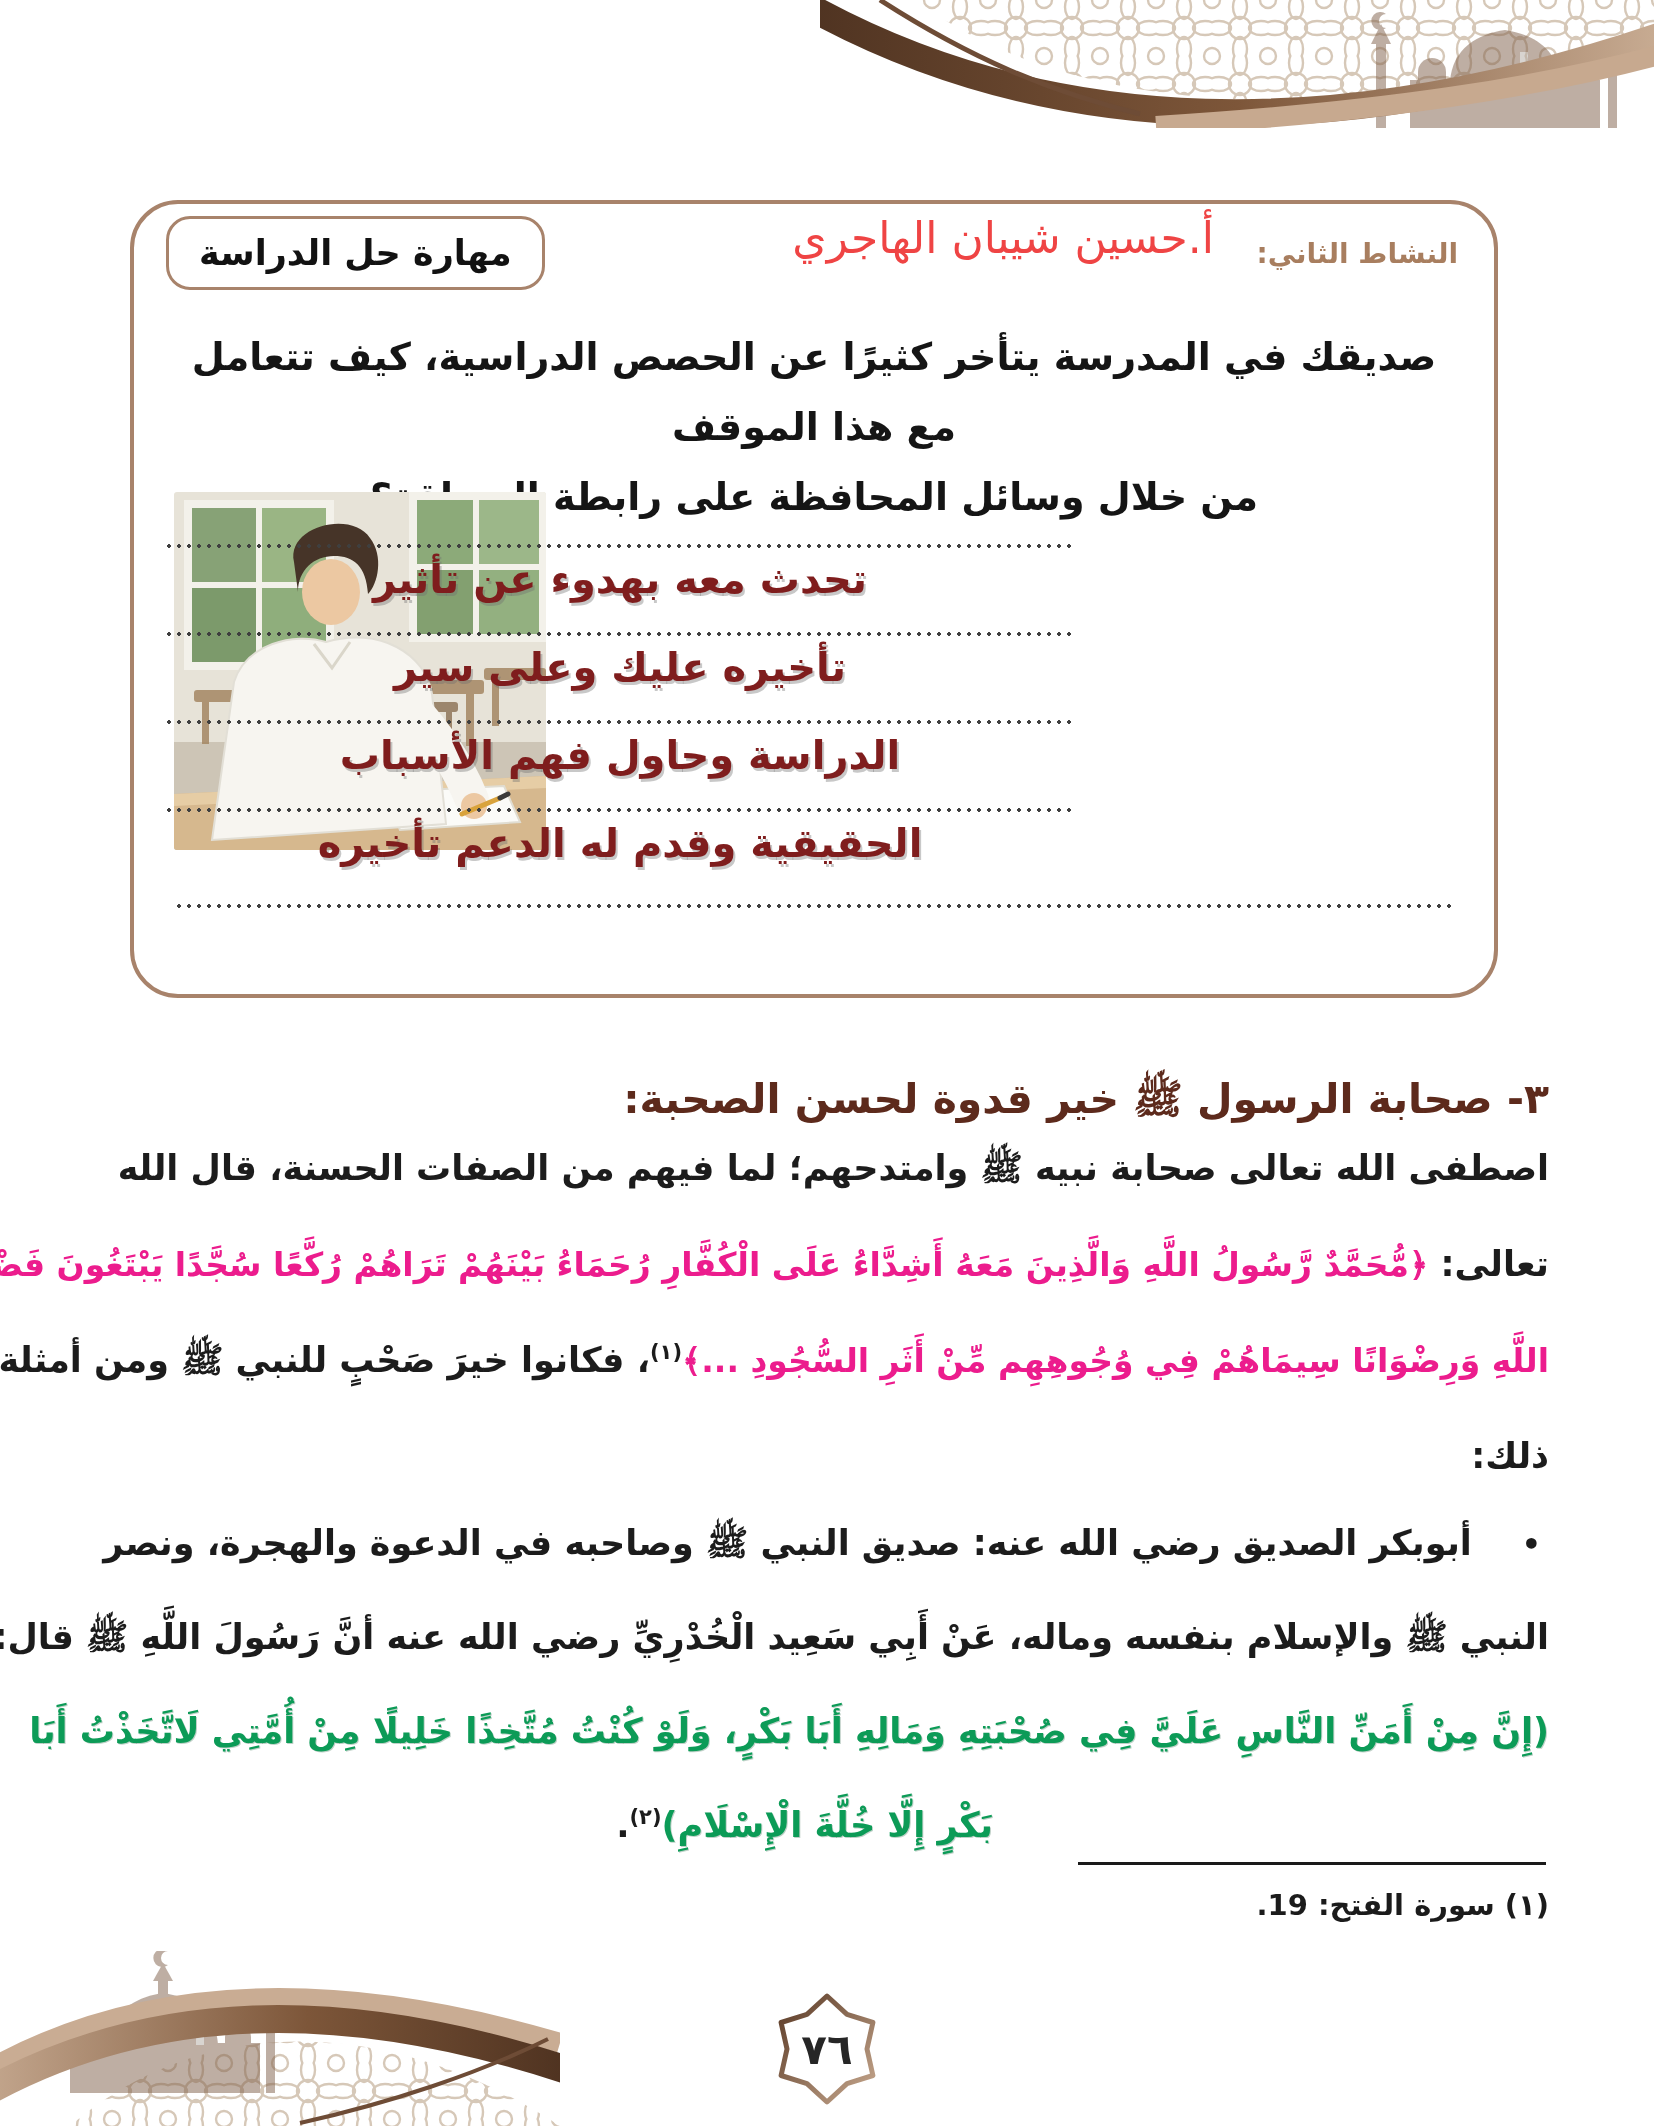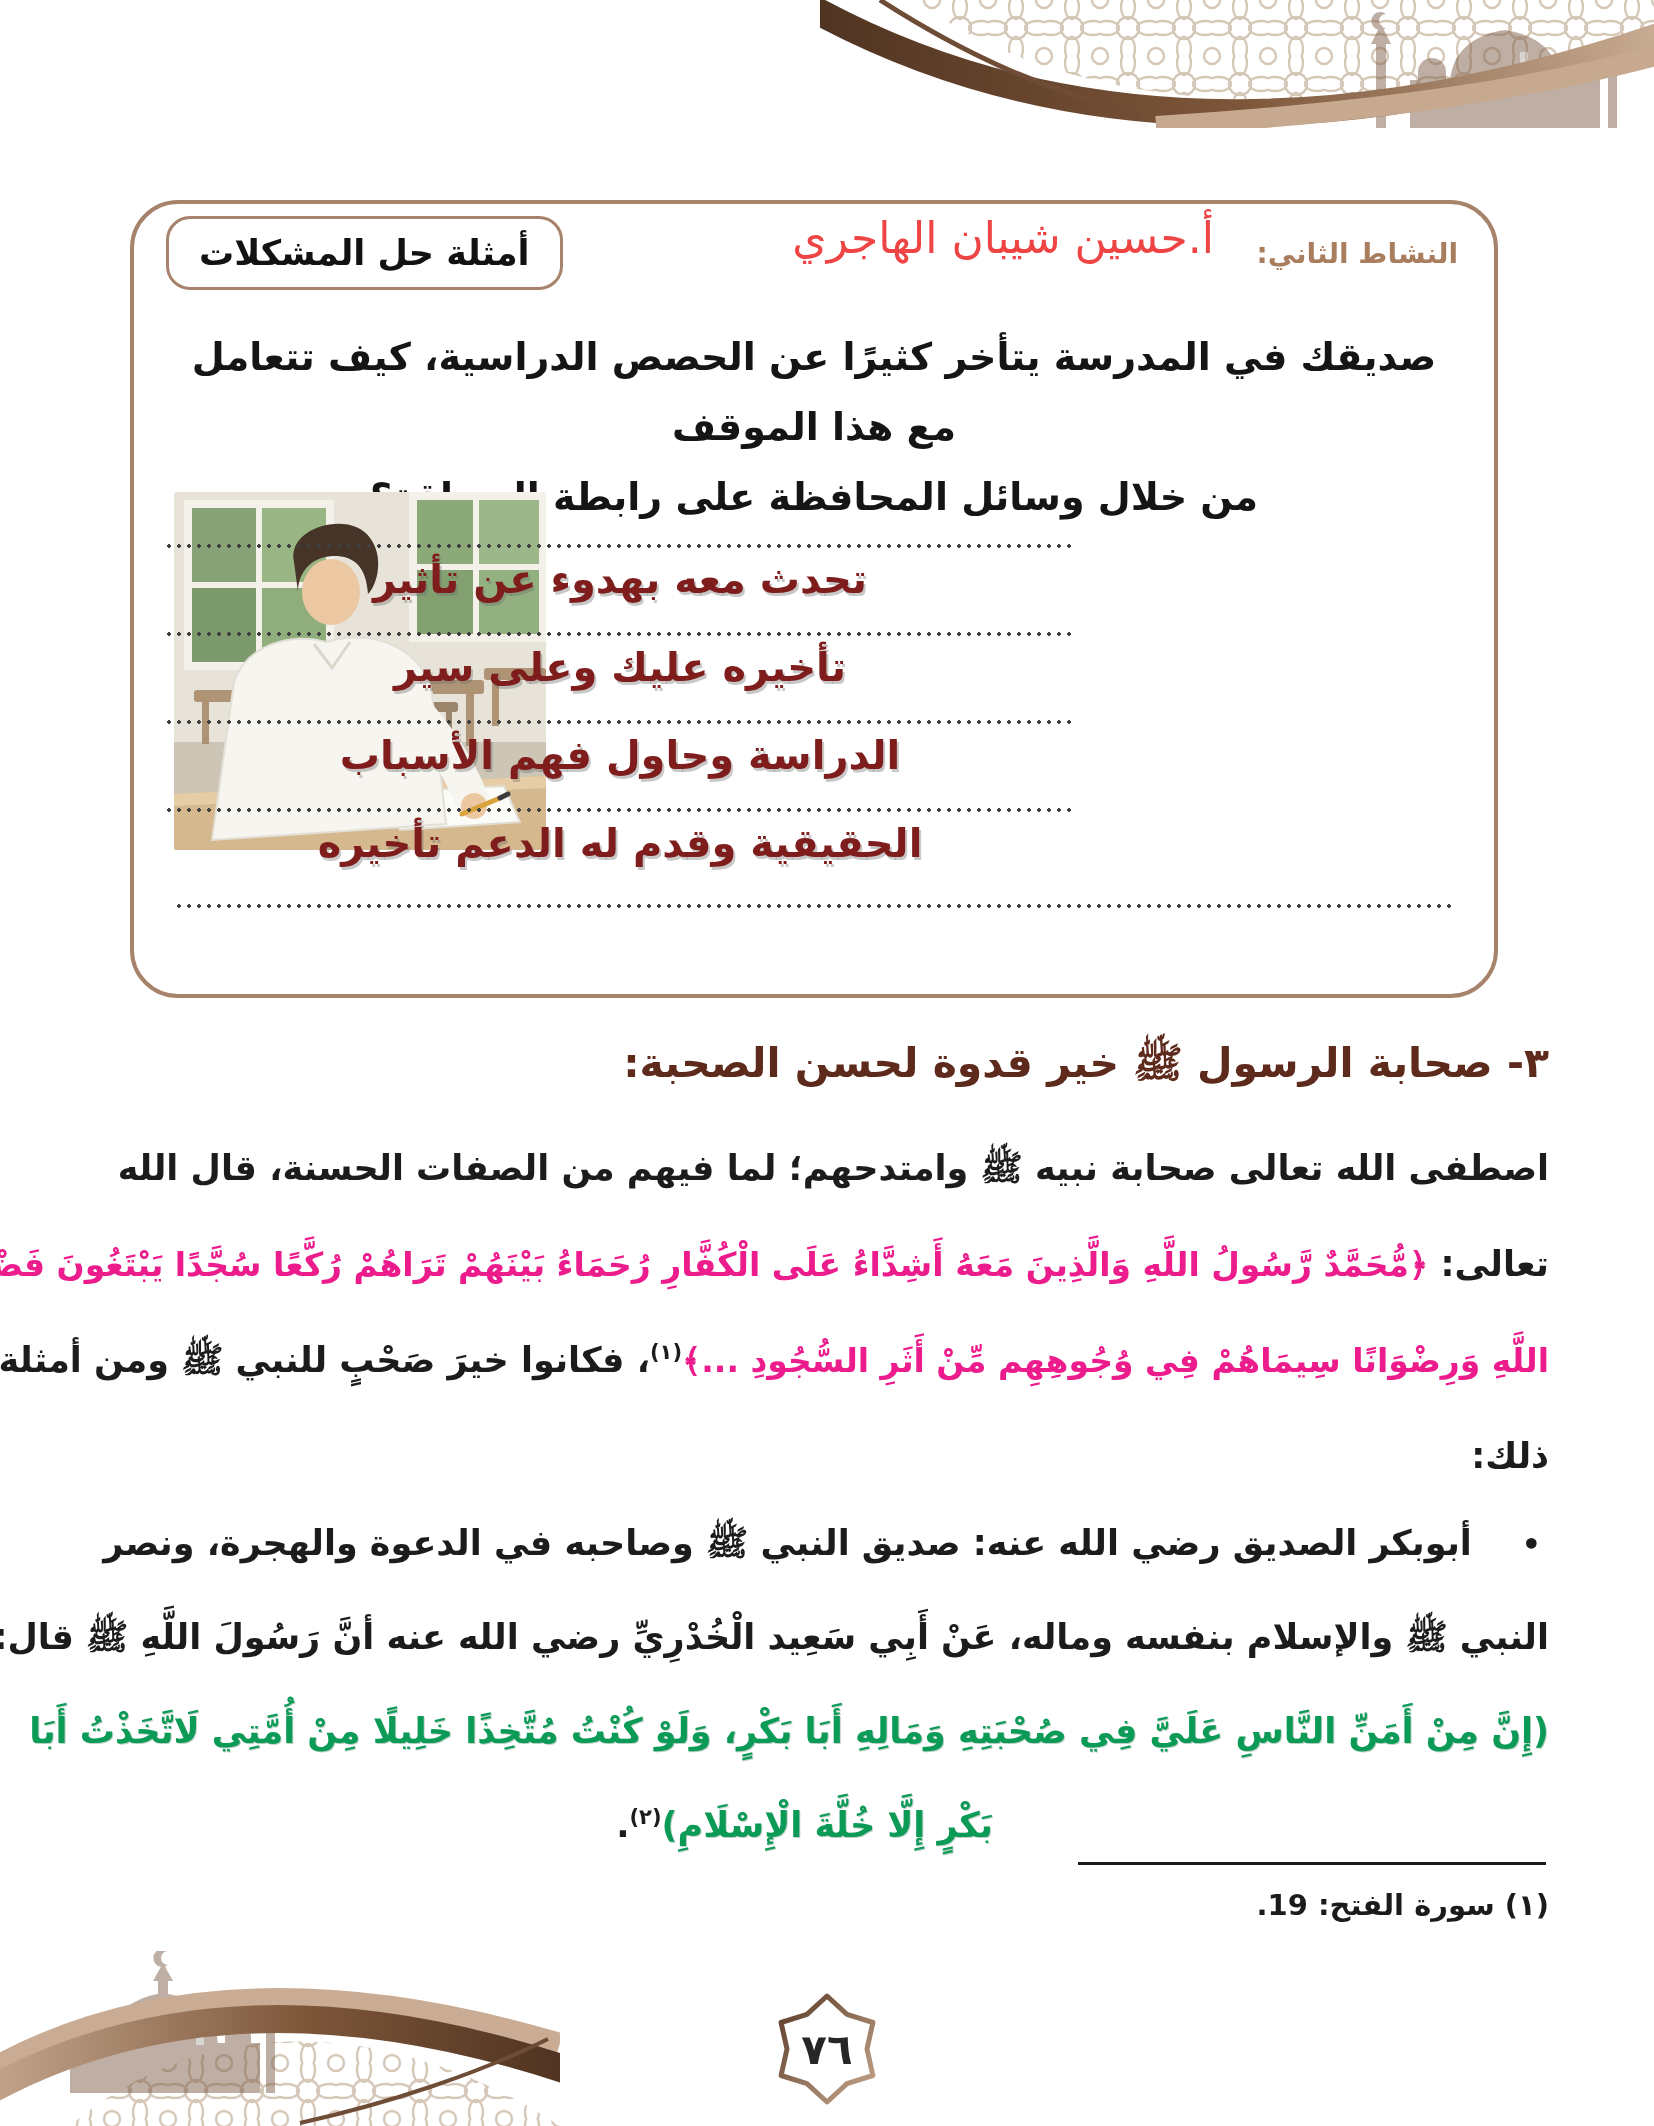--- a/index.html
+++ b/index.html
@@ -24,21 +24,21 @@
   .photo{position:absolute;top:288px;left:40px;width:372px;height:358px;border-radius:3px;overflow:hidden;}
 
   .answers{position:absolute;top:340px;left:30px;right:418px;}
   .answer-row{position:relative;height:88px;}
   .dotline{height:4px;background-image:radial-gradient(circle,#3f3f3f 1.7px,transparent 1.9px);
            background-size:10px 4px;background-repeat:repeat-x;background-position:0 0;}
   .answer-row .dotline{position:absolute;top:0;left:0;right:0;}
   .ans{position:absolute;top:12px;width:100%;text-align:center;font-size:40px;font-weight:700;
        color:#7f1d1d;text-shadow:2px 3px 0 rgba(110,110,110,0.38);white-space:nowrap;}
   .box-dotline{position:absolute;top:700px;left:40px;right:40px;}
-  .section-heading{position:absolute;top:1038px;right:105px;font-size:41px;font-weight:700;
+  .section-heading{position:absolute;top:1074px;right:105px;font-size:41px;font-weight:700;
                    color:#5D2A1C;white-space:nowrap;}
   .para{position:absolute;top:1120px;right:105px;left:60px;font-size:35px;font-weight:700;color:#1c1c1c;}
   .tline{height:96px;line-height:96px;white-space:nowrap;}
   .verse{color:#EC1C8D;font-size:33px;}
   .supref{vertical-align:super;font-size:21px;line-height:0;}
   .bullet{position:absolute;top:1496px;right:105px;left:60px;font-size:35px;font-weight:700;color:#1c1c1c;}
   .bullet .tline{height:94px;line-height:94px;}
   .bullet-first{padding-right:8px;}
   .bullet-marker{font-size:30px;margin-left:50px;}
   .hadith{color:#0C9B57;text-shadow:1px 1px 0 rgba(0,70,35,0.25);}
@@ -99,21 +99,21 @@
       <path d="M-12,6 C 230,140 520,146 846,34" stroke="url(#g1)" stroke-width="27" fill="none"></path>
       <path d="M336,126 C 560,112 720,88 850,52" stroke="#c7a98f" stroke-width="20" fill="none"></path>
       <path d="M60,0 C 150,58 230,92 320,114" stroke="#6e4c36" stroke-width="5" fill="none"></path>
     </svg>
   </div>
 
   <div class="activity-box">
     <div class="activity-title">النشاط الثاني:</div>
     <div class="teacher-name">أ.حسين شيبان الهاجري</div>
     <div class="skill-box">
-      <span>أمثلة حل المشكلات</span>
+      <span>مهارة حل الدراسة</span>
     </div>
 
     <div class="question">
       <div>صديقك في المدرسة يتأخر كثيرًا عن الحصص الدراسية، كيف تتعامل  مع هذا الموقف</div>
       <div>من خلال وسائل المحافظة على رابطة الصداقة؟</div>
     </div>
 
     <div class="photo">
       <svg width="372" height="358" viewBox="0 0 372 358">
         <rect width="372" height="358" fill="#e7e3d8"></rect>

